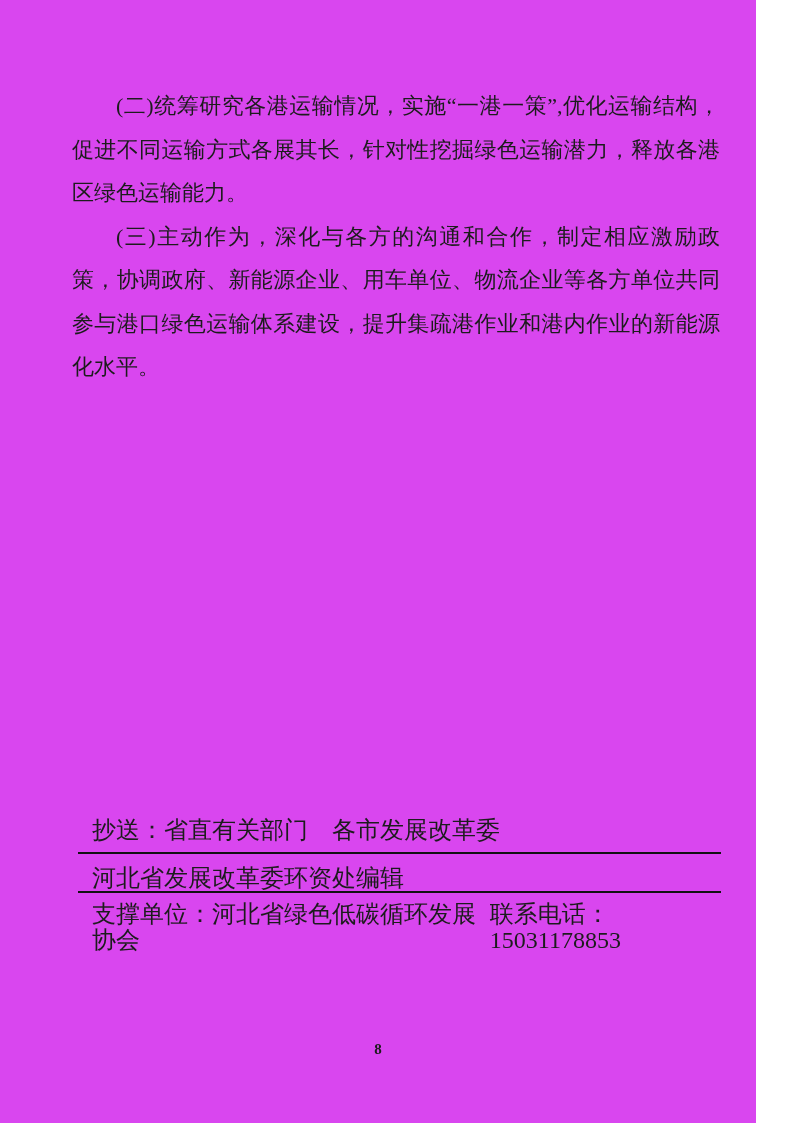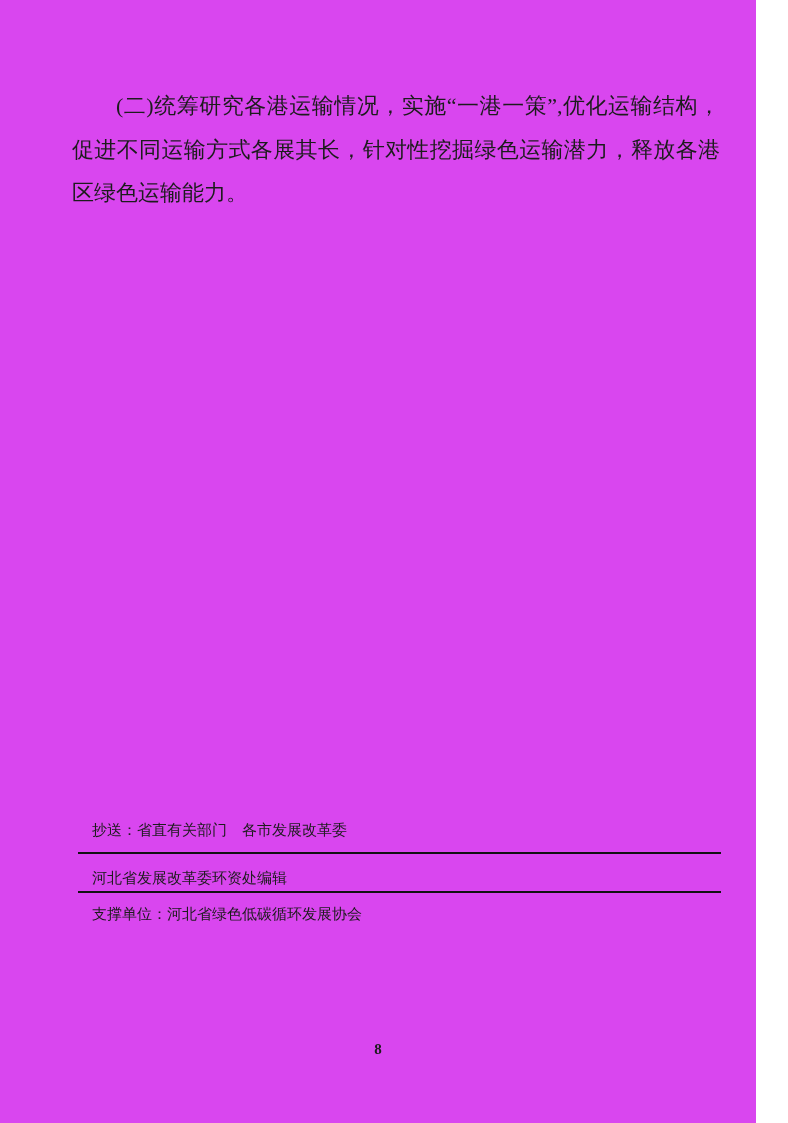--- a/index.html
+++ b/index.html
@@ -31,21 +31,21 @@
     font-size: 22px;
     line-height: 43.5px;
     text-align: justify;
     text-indent: 2em;
   }
   .doc-footer {
     position: absolute;
     top: 815px;
     left: 78px;
     width: 643px;
-    font-size: 15px;
+    font-size: 24px;
     line-height: 26px;
   }
   .footer-row {
     box-sizing: border-box;
     padding-left: 14px;
   }
   .copy-row {
     padding-top: 2px;
     padding-bottom: 9px;
   }
@@ -74,25 +74,27 @@
     color: #1c1c1c;
   }
 </style>
 </head>
 <body>
 
 <div class="page">
 
   <div class="content">
     <p>(二)统筹研究各港运输情况，实施“一港一策”,优化运输结构，促进不同运输方式各展其长，针对性挖掘绿色运输潜力，释放各港区绿色运输能力。</p>
+    <p>(三)主动作为，深化与各方的沟通和合作，制定相应激励政策，协调政府、新能源企业、用车单位、物流企业等各方单位共同参与港口绿色运输体系建设，提升集疏港作业和港内作业的新能源化水平。</p>
   </div>
 
   <div class="doc-footer">
     <div class="footer-row copy-row">抄送：省直有关部门　各市发展改革委</div>
     <div class="footer-row editor-row">河北省发展改革委环资处编辑</div>
     <div class="footer-row support-row">
       <span class="left">支撑单位：河北省绿色低碳循环发展协会</span>
+      <span class="right">联系电话：15031178853</span>
     </div>
   </div>
 
   <div class="page-number">8</div>
 
 </div>
 
 </body></html>

